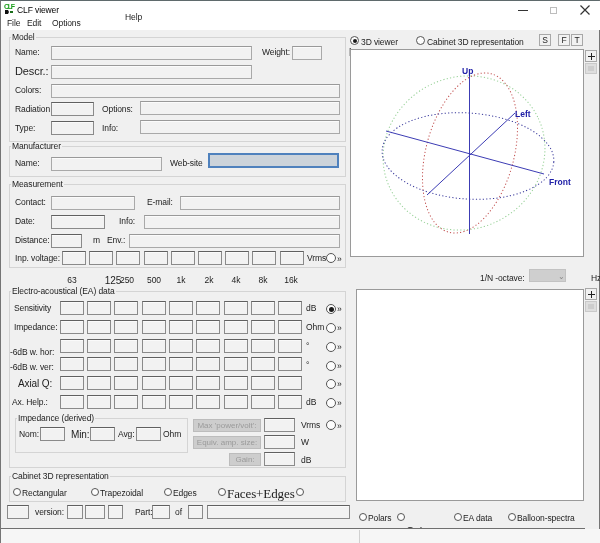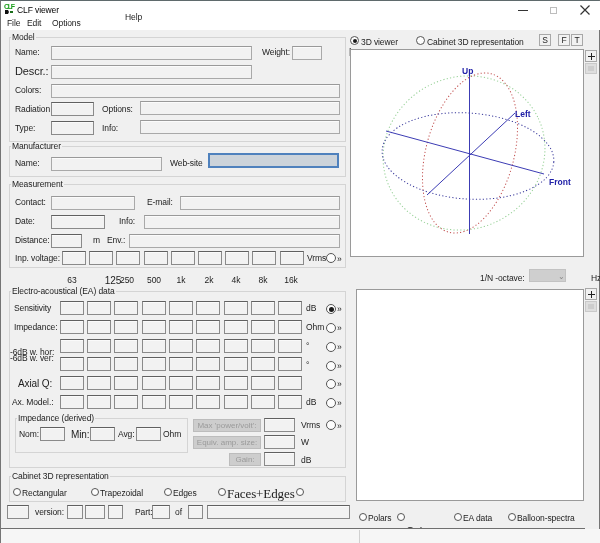--- a/index.html
+++ b/index.html
@@ -137,21 +137,21 @@
 <div class="fd" style="left:113px;top:338px;width:24px;height:14px"></div>
 <div class="fd" style="left:141px;top:338px;width:24px;height:14px"></div>
 <div class="fd" style="left:168px;top:338px;width:24px;height:14px"></div>
 <div class="fd" style="left:195px;top:338px;width:24px;height:14px"></div>
 <div class="fd" style="left:223px;top:338px;width:24px;height:14px"></div>
 <div class="fd" style="left:250px;top:338px;width:24px;height:14px"></div>
 <div class="fd" style="left:277px;top:338px;width:24px;height:14px"></div>
 <div class="t" style="left:305px;top:340.5px;font-size:8.5px;color:#1c1c1c;">°</div>
 <div class="rad" style="left:325px;top:340.5px;width:10px;height:10px"></div>
 <div class="t" style="left:336px;top:341.5px;font-size:8.5px;color:#1c1c1c;">»</div>
-<div class="t" style="left:9px;top:353px;font-size:8.5px;color:#1c1c1c;">-6dB w. ver:</div>
+<div class="t" style="left:9px;top:362px;font-size:8.5px;color:#1c1c1c;">-6dB w. ver:</div>
 <div class="fd" style="left:59px;top:356px;width:24px;height:14px"></div>
 <div class="fd" style="left:86px;top:356px;width:24px;height:14px"></div>
 <div class="fd" style="left:113px;top:356px;width:24px;height:14px"></div>
 <div class="fd" style="left:141px;top:356px;width:24px;height:14px"></div>
 <div class="fd" style="left:168px;top:356px;width:24px;height:14px"></div>
 <div class="fd" style="left:195px;top:356px;width:24px;height:14px"></div>
 <div class="fd" style="left:223px;top:356px;width:24px;height:14px"></div>
 <div class="fd" style="left:250px;top:356px;width:24px;height:14px"></div>
 <div class="fd" style="left:277px;top:356px;width:24px;height:14px"></div>
 <div class="t" style="left:305px;top:359.5px;font-size:8.5px;color:#1c1c1c;">°</div>
@@ -162,21 +162,21 @@
 <div class="fd" style="left:86px;top:375px;width:24px;height:14px"></div>
 <div class="fd" style="left:113px;top:375px;width:24px;height:14px"></div>
 <div class="fd" style="left:141px;top:375px;width:24px;height:14px"></div>
 <div class="fd" style="left:168px;top:375px;width:24px;height:14px"></div>
 <div class="fd" style="left:195px;top:375px;width:24px;height:14px"></div>
 <div class="fd" style="left:223px;top:375px;width:24px;height:14px"></div>
 <div class="fd" style="left:250px;top:375px;width:24px;height:14px"></div>
 <div class="fd" style="left:277px;top:375px;width:24px;height:14px"></div>
 <div class="rad" style="left:325px;top:378px;width:10px;height:10px"></div>
 <div class="t" style="left:336px;top:379px;font-size:8.5px;color:#1c1c1c;">»</div>
-<div class="t" style="left:11px;top:397px;font-size:8.5px;color:#1c1c1c;">Ax. Model.:</div>
+<div class="t" style="left:11px;top:397px;font-size:8.5px;color:#1c1c1c;">Ax. Help.:</div>
 <div class="fd" style="left:59px;top:394px;width:24px;height:14px"></div>
 <div class="fd" style="left:86px;top:394px;width:24px;height:14px"></div>
 <div class="fd" style="left:113px;top:394px;width:24px;height:14px"></div>
 <div class="fd" style="left:141px;top:394px;width:24px;height:14px"></div>
 <div class="fd" style="left:168px;top:394px;width:24px;height:14px"></div>
 <div class="fd" style="left:195px;top:394px;width:24px;height:14px"></div>
 <div class="fd" style="left:223px;top:394px;width:24px;height:14px"></div>
 <div class="fd" style="left:250px;top:394px;width:24px;height:14px"></div>
 <div class="fd" style="left:277px;top:394px;width:24px;height:14px"></div>
 <div class="t" style="left:305px;top:397px;font-size:8.5px;color:#1c1c1c;">dB</div>

